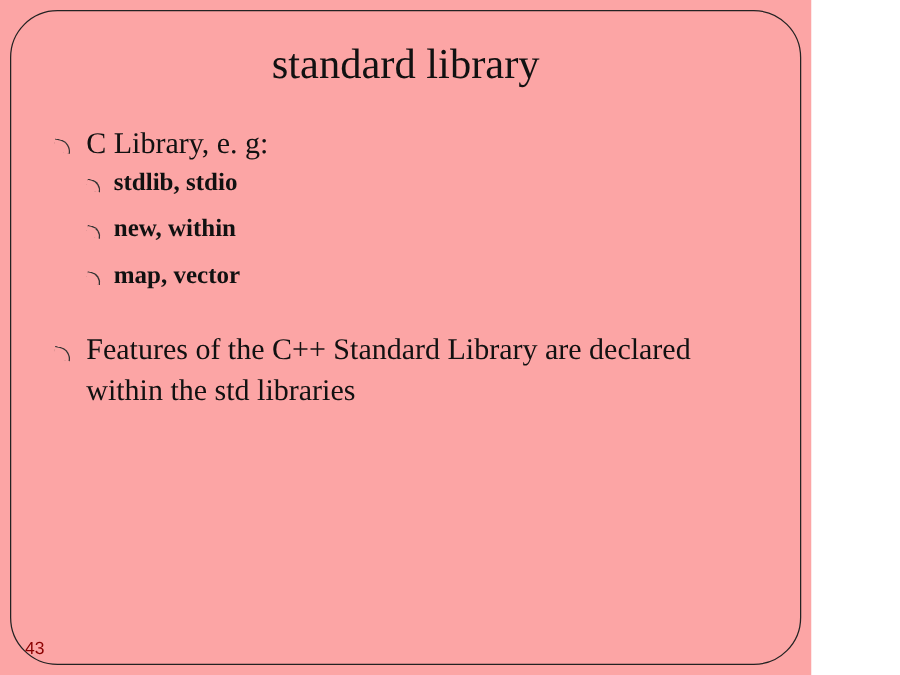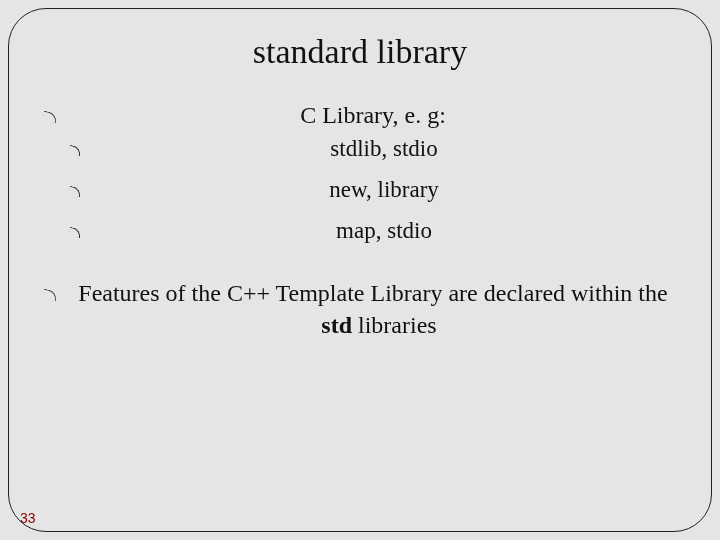--- a/index.html
+++ b/index.html
@@ -5,23 +5,23 @@
   html, body {
     margin: 0;
     padding: 0;
     width: 720px;
     height: 540px;
     background: #ffffff;
     overflow: hidden;
   }
   .slide {
     position: relative;
-    width: 720px;
+    width: 649px;
     height: 540px;
-    background: #e5e5e5;
+    background: #fca5a5;
     box-sizing: border-box;
   }
   .frame {
     position: absolute;
     top: 8px;
     left: 8px;
     right: 8px;
     bottom: 8px;
     border: 1px solid #222;
     border-radius: 38px;
@@ -32,21 +32,20 @@
     font-family: "Times New Roman", Times, serif;
     font-size: 34px;
     color: #111;
     text-align: center;
     margin: 0 0 28px 0;
     font-weight: normal;
   }
   .content {
     font-family: "Times New Roman", Times, serif;
     color: #111;
-    text-align: center;
   }
   .l1 {
     font-size: 24px;
     line-height: 1.35;
     margin: 6px 0 2px 0;
     padding-left: 26px;
     position: relative;
   }
   .l1::before {
     content: "";
@@ -56,26 +55,27 @@
     width: 14px;
     height: 10px;
     border: 1.6px solid #333;
     border-left: none;
     border-bottom: none;
     border-radius: 0 12px 0 0;
     transform: rotate(12deg);
     box-sizing: border-box;
   }
   .l2 {
-    font-size: 23px;
+    font-size: 20px;
     line-height: 1.35;
     margin: 2px 0 10px 0;
     padding-left: 22px;
     margin-left: 26px;
     position: relative;
+    font-weight: bold;
   }
   .l2::before {
     content: "";
     position: absolute;
     left: 0;
     top: 0.55em;
     width: 12px;
     height: 9px;
     border: 1.4px solid #333;
     border-left: none;
@@ -88,40 +88,40 @@
     height: 14px;
   }
   .page-num {
     position: absolute;
     left: 20px;
     bottom: 14px;
     font-family: Arial, Helvetica, sans-serif;
     font-size: 14px;
     color: #8b0000;
   }
-  b { font-weight: bold; margin-left: 12px; }
+  b { font-weight: normal; }
 </style>
 </head>
 <body>
 
 <div class="slide">
   <div class="frame">
     <h1 class="title">standard library</h1>
 
     <div class="content">
 
       <div class="l1">C Library, e. g:</div>
       <div class="l2">stdlib, stdio</div>
 
-      <div class="l2">new, library</div>
+      <div class="l2">new, within</div>
 
-      <div class="l2">map, stdio</div>
+      <div class="l2">map, vector</div>
 
       <div class="gap"></div>
 
       <div class="l1">
-        <span>Features of the C++ Template Library are declared within the </span><b>std</b><span> libraries</span>
+        <span>Features of the C++ Standard Library are declared within the </span><b>std</b><span> libraries</span>
       </div>
 
     </div>
   </div>
-  <div class="page-num">33</div>
+  <div class="page-num">43</div>
 </div>
 
 </body></html>

